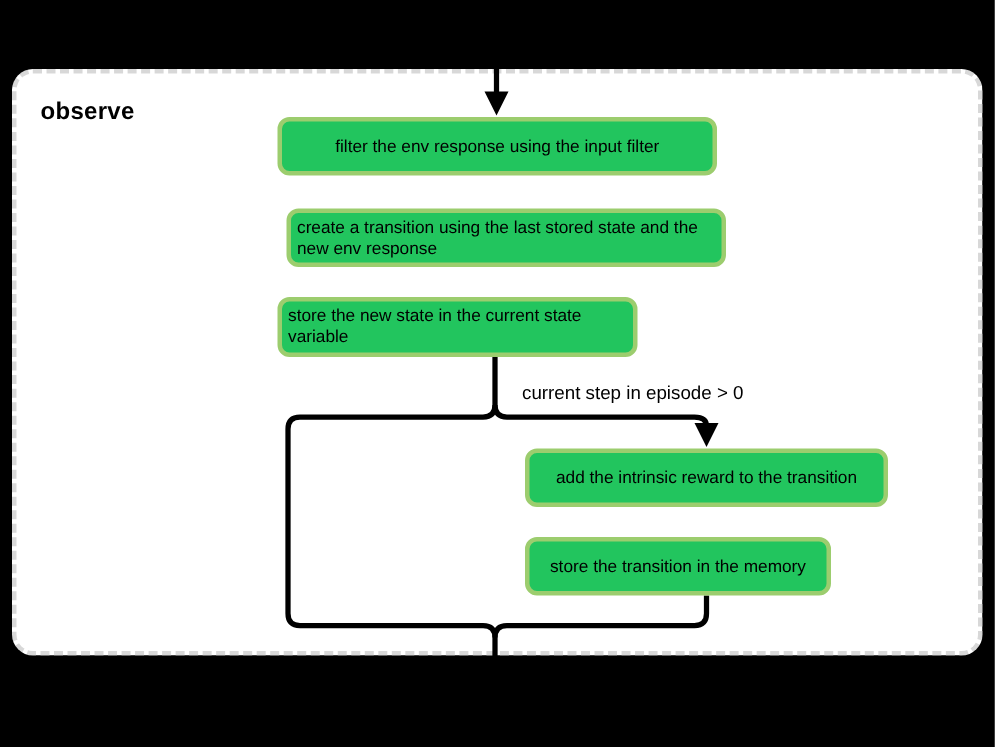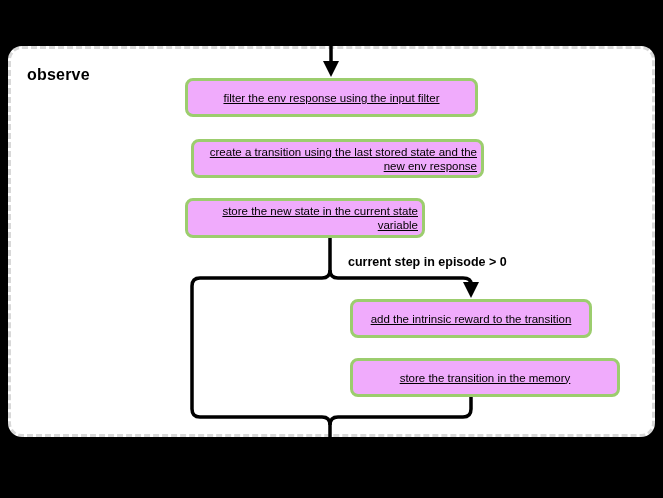--- a/index.html
+++ b/index.html
@@ -39,44 +39,43 @@
     position: absolute;
     left: 0;
     top: 0;
     width: 663px;
     height: 498px;
     pointer-events: none;
   }
   .step-box {
     position: absolute;
     box-sizing: border-box;
-    background: #f0abfc;
+    background: #22c55e;
     border: 3px solid #9ccd6e;
     border-radius: 8px;
     display: flex;
     align-items: center;
     justify-content: center;
-    text-align: right;
+    text-align: left;
     font-size: 11.5px;
     line-height: 14px;
     color: #000000;
     padding: 2px 4px;
-    text-decoration: underline;
   }
   .box-1 { left: 185px; top: 78px;  width: 293px; height: 39px; }
   .box-2 { left: 191px; top: 139px; width: 293px; height: 39px; }
   .box-3 { left: 185px; top: 198px; width: 240px; height: 40px; }
   .box-4 { left: 350px; top: 299px; width: 242px; height: 39px; }
-  .box-5 { left: 350px; top: 358px; width: 270px; height: 39px; }
+  .box-5 { left: 350px; top: 358px; width: 204px; height: 39px; }
   .condition-label {
     position: absolute;
     left: 348px;
     top: 255px;
     font-size: 12.5px;
-    font-weight: bold;
+    font-weight: normal;
     color: #000000;
     white-space: nowrap;
   }
 </style>
 </head>
 <body>
 
 <div class="stage">
 
   <div class="frame"></div>

